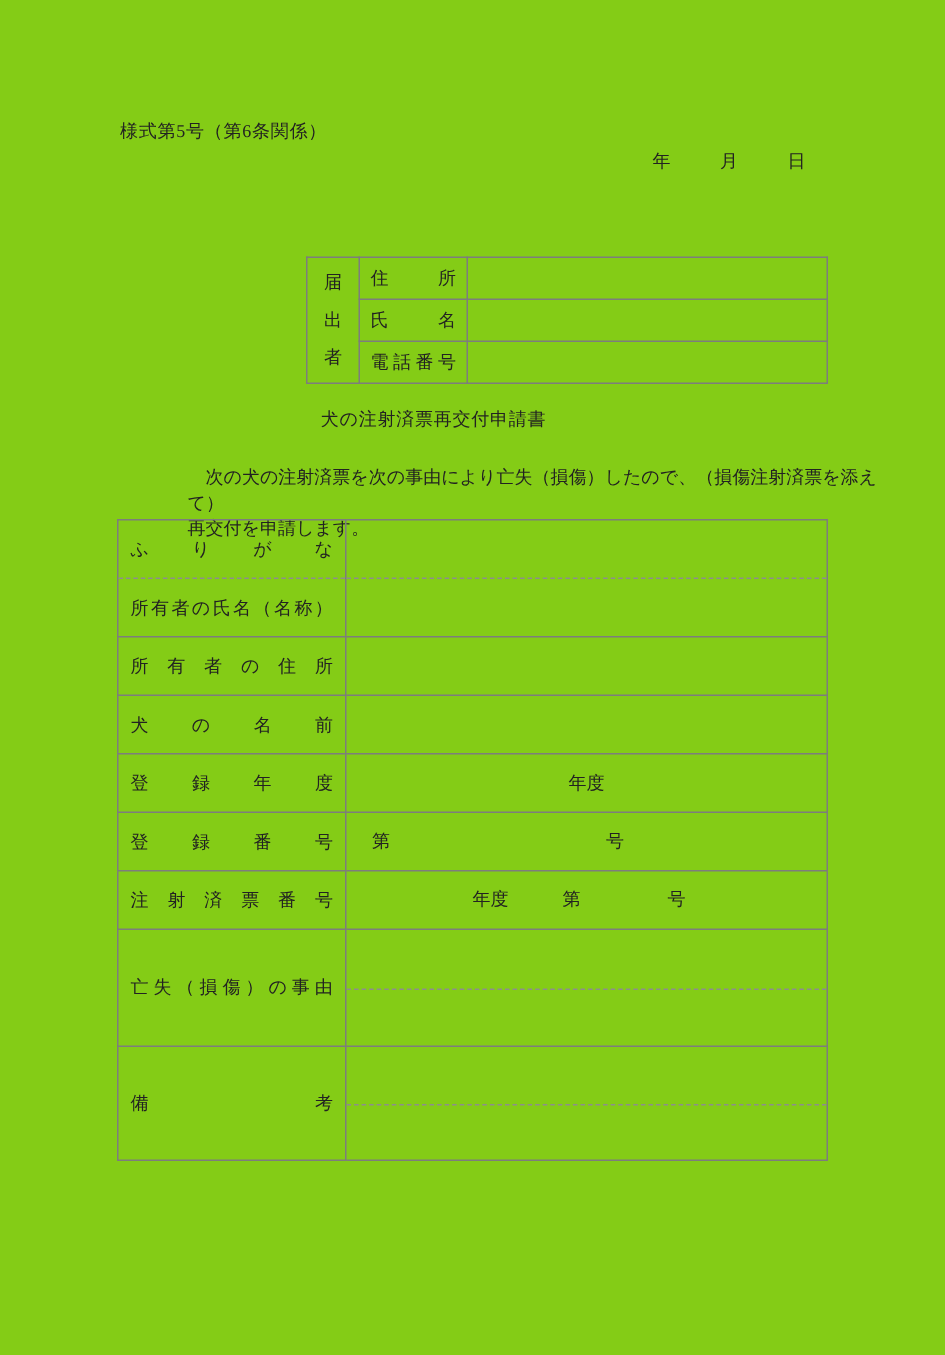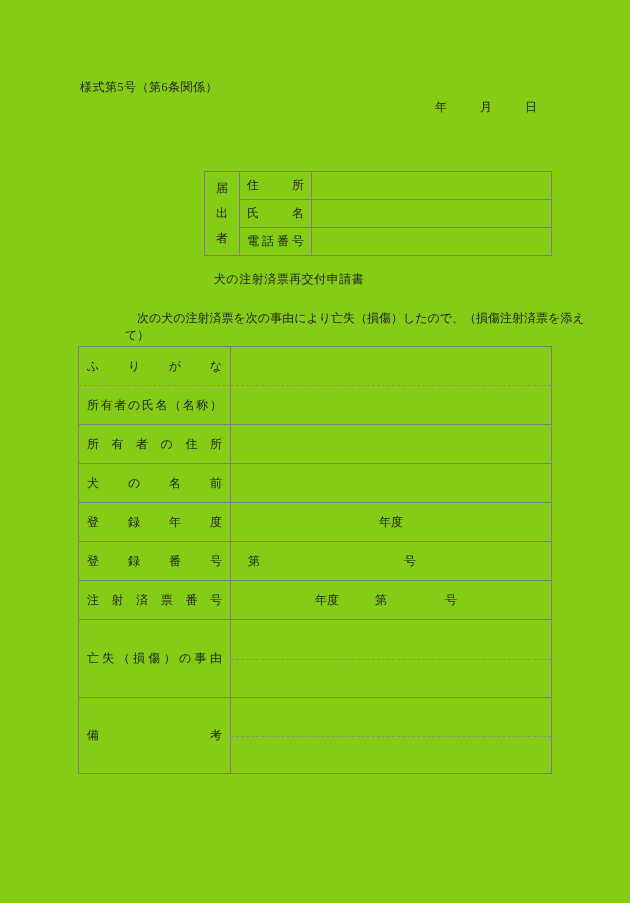--- a/index.html
+++ b/index.html
@@ -106,20 +106,21 @@
         <span></span>
       </td>
     </tr>
   </tbody>
     </table>
 
   <div class="abs doc-title">犬の注射済票再交付申請書</div>
 
   <div class="abs body-text">
     <div>　次の犬の注射済票を次の事由により亡失（損傷）したので、（損傷注射済票を添えて）</div>
+    <div>再交付を申請します。</div>
   </div>
 
   <table class="abs tbl main">
     <colgroup>
         <col style="width:152px">
         <col style="width:321px">
       </colgroup>
 
     <tbody>
         <tr class="dash-after">

